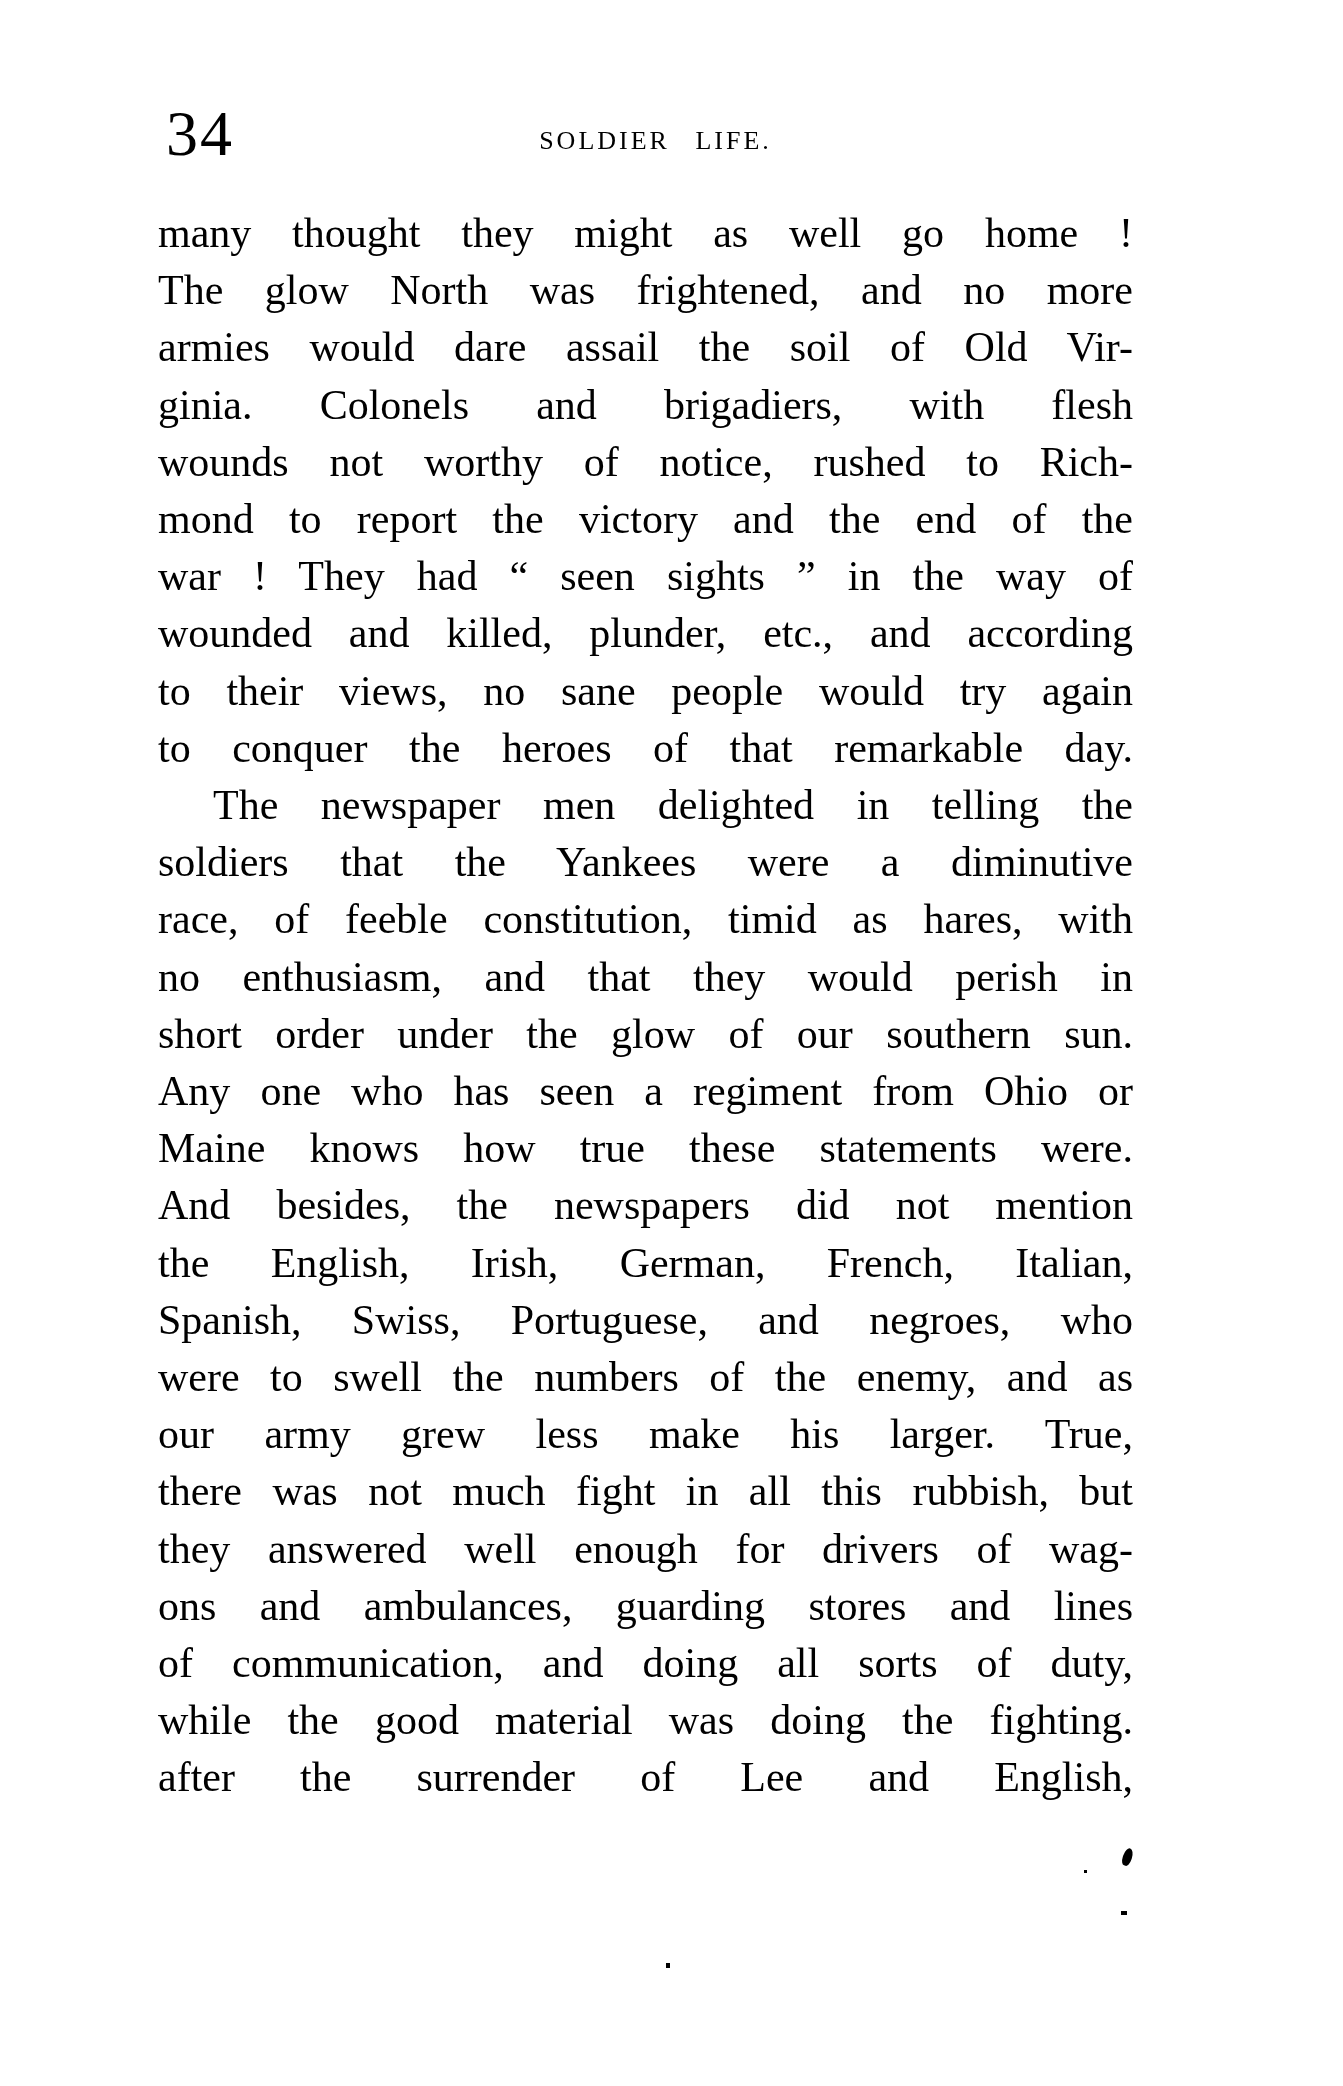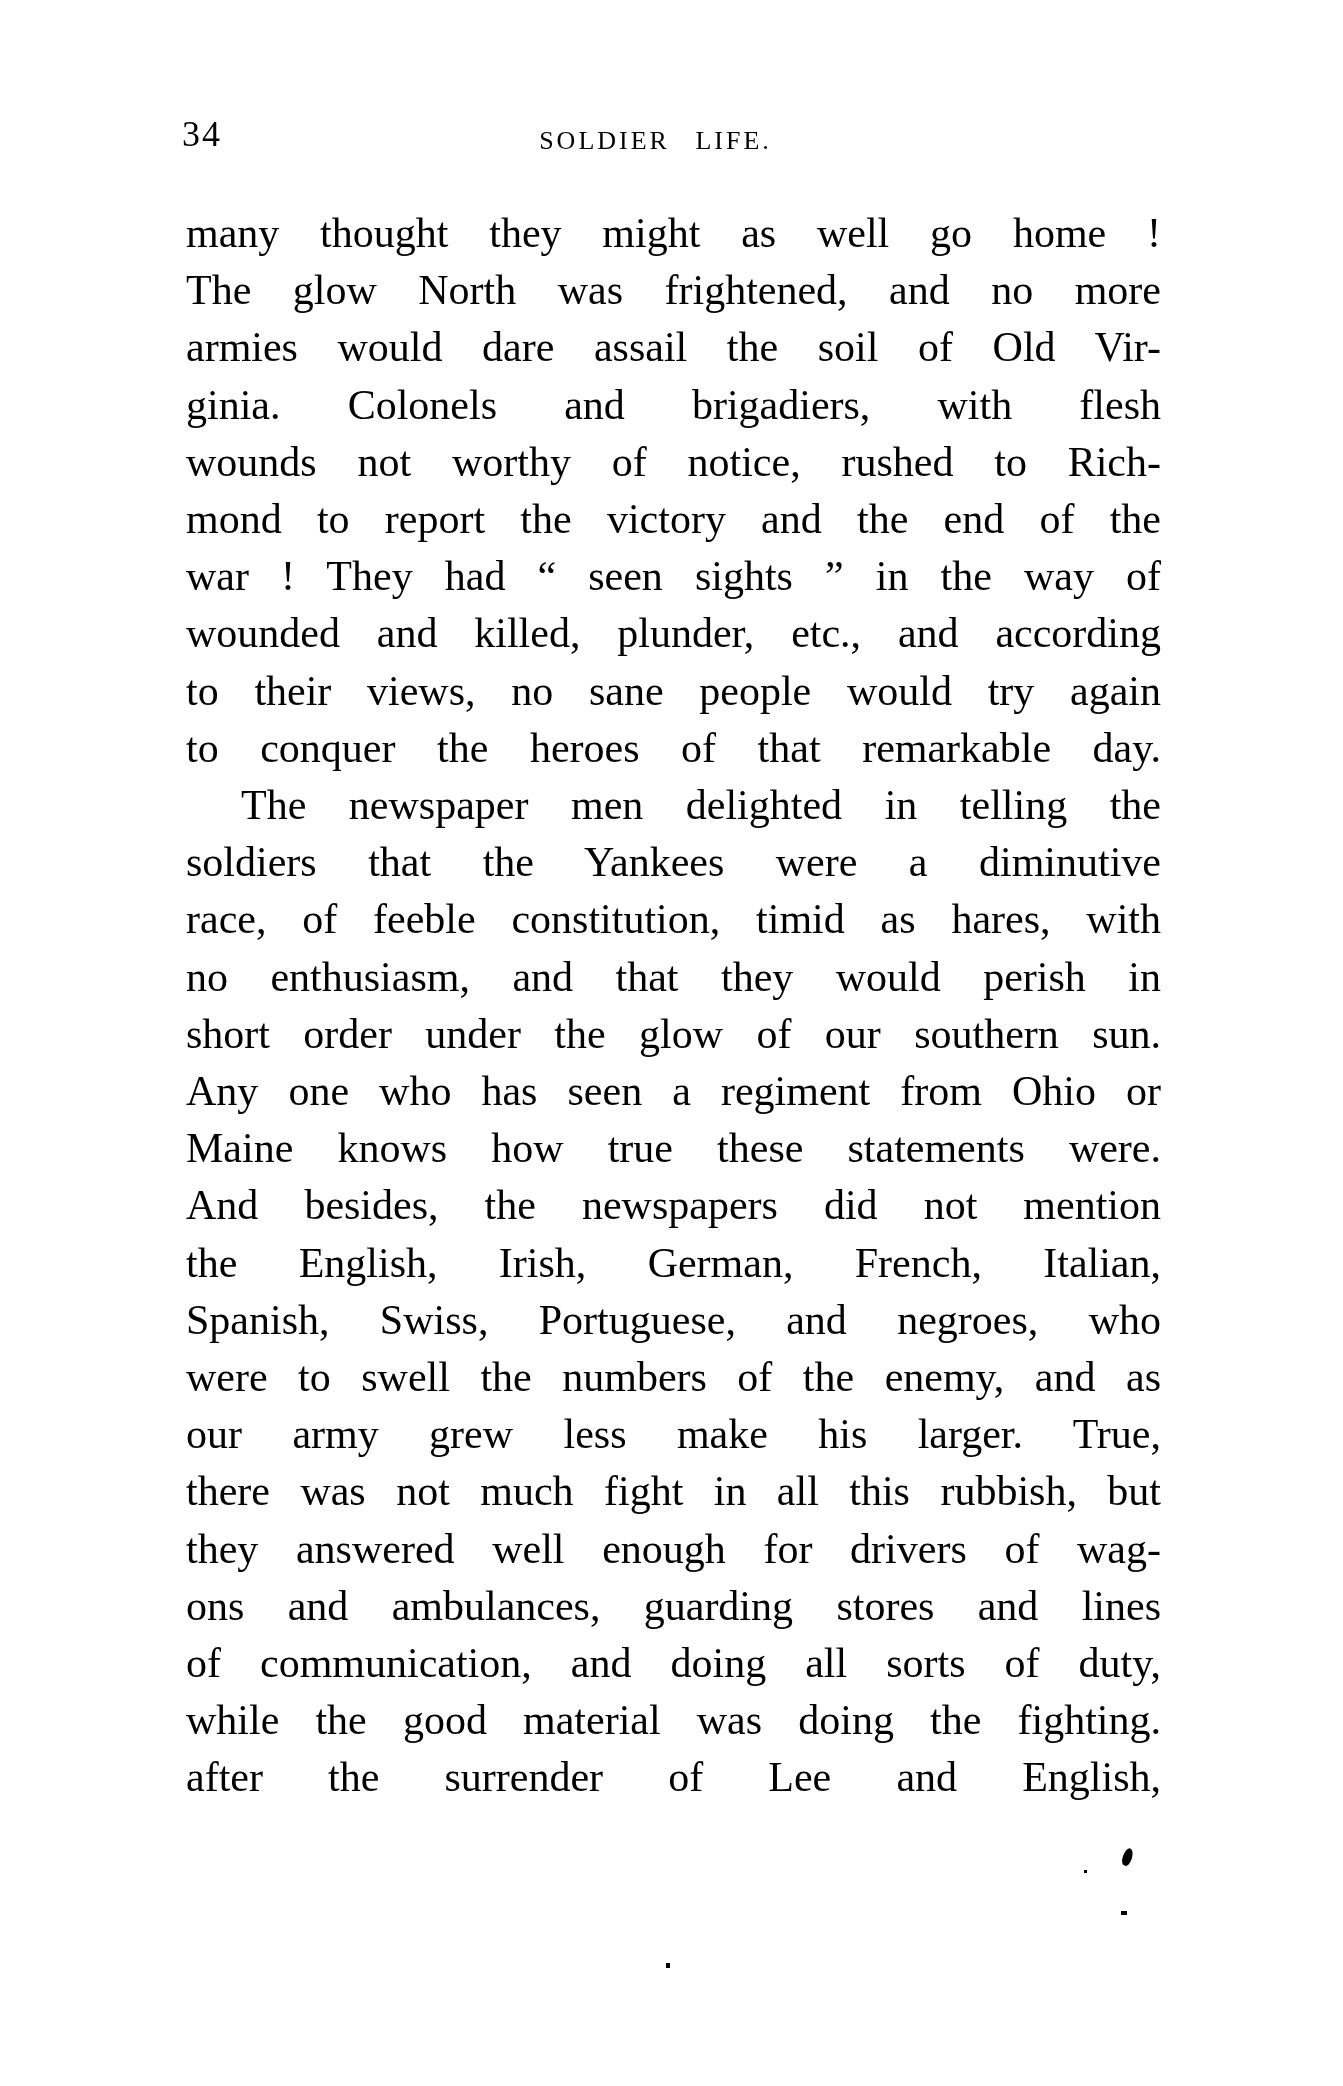--- a/index.html
+++ b/index.html
@@ -18,23 +18,23 @@
   }
   .header {
     position: absolute;
     left: 158px;
     top: 108px;
     width: 975px;
     height: 52px;
   }
   .pagenum {
     position: absolute;
-    left: 24px;
+    left: 8px;
     top: 0;
-    font-size: 36px;
+    font-size: 64px;
     line-height: 52px;
     letter-spacing: 2px;
     text-align: right;
   }
   .title {
     position: absolute;
     left: 0;
     right: 0;
     top: 14px;
     text-align: center;
@@ -44,21 +44,20 @@
     word-spacing: 16px;
     text-indent: 20px;
   }
   .body-text {
     position: absolute;
     left: 158px;
     top: 205px;
     width: 975px;
     font-size: 42px;
     line-height: 57.2px;
-    margin-left: 28px;
   }
   .line {
     text-align: justify;
     text-align-last: justify;
     -moz-text-align-last: justify;
   }
   .line.indent {
     text-indent: 55px;
   }
   .speck {

